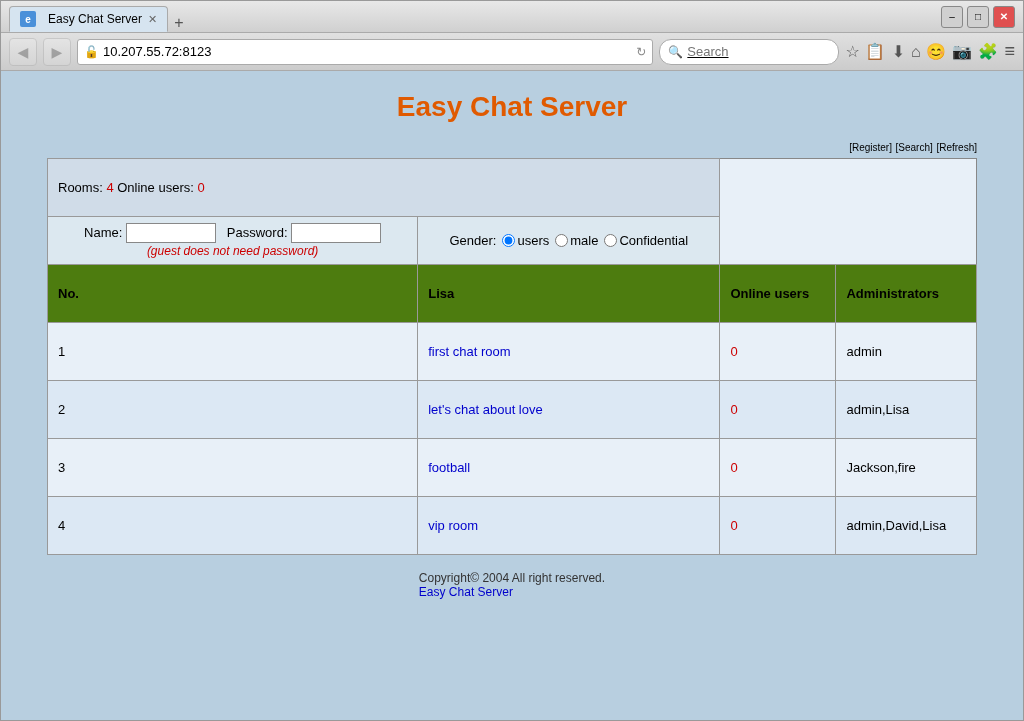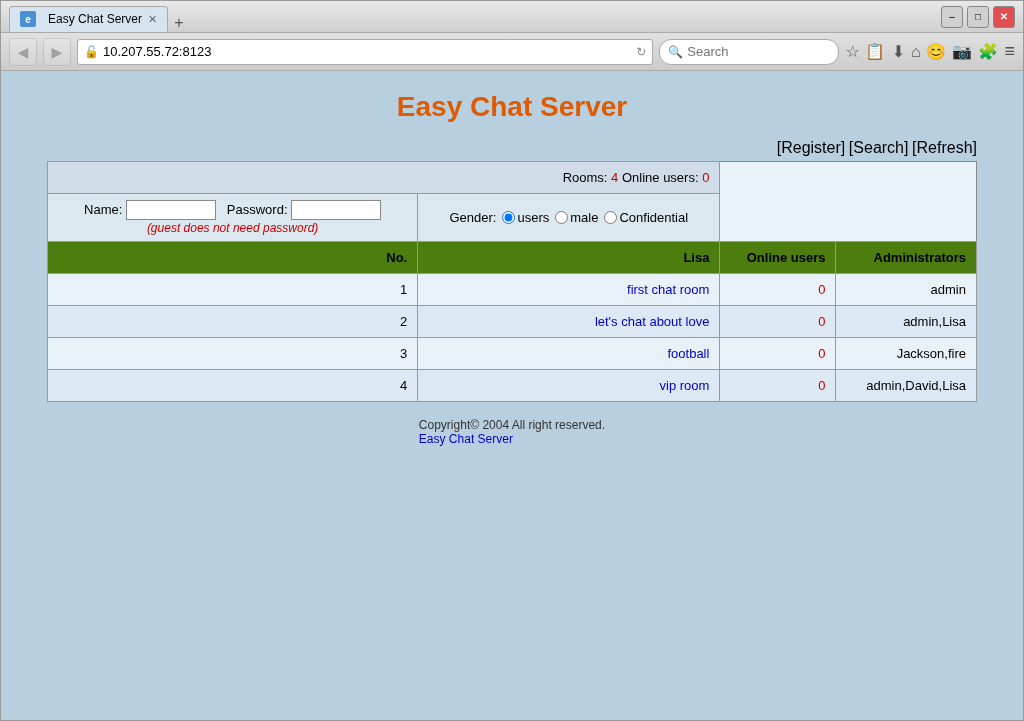--- a/index.html
+++ b/index.html
@@ -123,21 +123,21 @@
       border: 1px solid #aaa;
       border-radius: 12px;
       height: 26px;
       padding: 0 8px;
       gap: 4px;
       width: 180px;
     }
     .search-icon { color: #888; font-size: 12px; }
     .search-input {
       border: none; outline: none;
-      font-size: 13px; background: transparent; width: 100%;
+      font-size: 13px; background: transparent; width: 100%; text-decoration: underline;
     }
     .nav-right-icons {
       display: flex; gap: 6px; align-items: center;
     }
     .nav-icon {
       font-size: 16px; color: #555; cursor: pointer;
     }
     .nav-menu-btn {
       font-size: 18px; color: #555; cursor: pointer;
     }
@@ -163,34 +163,34 @@
 
     .top-links {
       width: 100%;
       max-width: 930px;
       text-align: right;
       margin-bottom: 4px;
     }
     .top-links a {
       color: #000;
       text-decoration: none;
-      font-size: 16px;
+      font-size: 10px;
     }
 
     .main-table {
       width: 100%;
       max-width: 930px;
       border-collapse: collapse;
       border: 1px solid #888;
       background: #e8f0f8;
     }
     .main-table th, .main-table td {
       border: 1px solid #999;
-      padding: 8px 10px;
-      text-align: right;
+      padding: 21px 10px;
+      text-align: left;
       font-size: 13px;
     }
     .rooms-header {
       background: #d0dce8;
       font-size: 13px;
     }
     .rooms-header td {
       border-bottom: 1px solid #999;
     }
     .rooms-count { color: #cc0000; }

